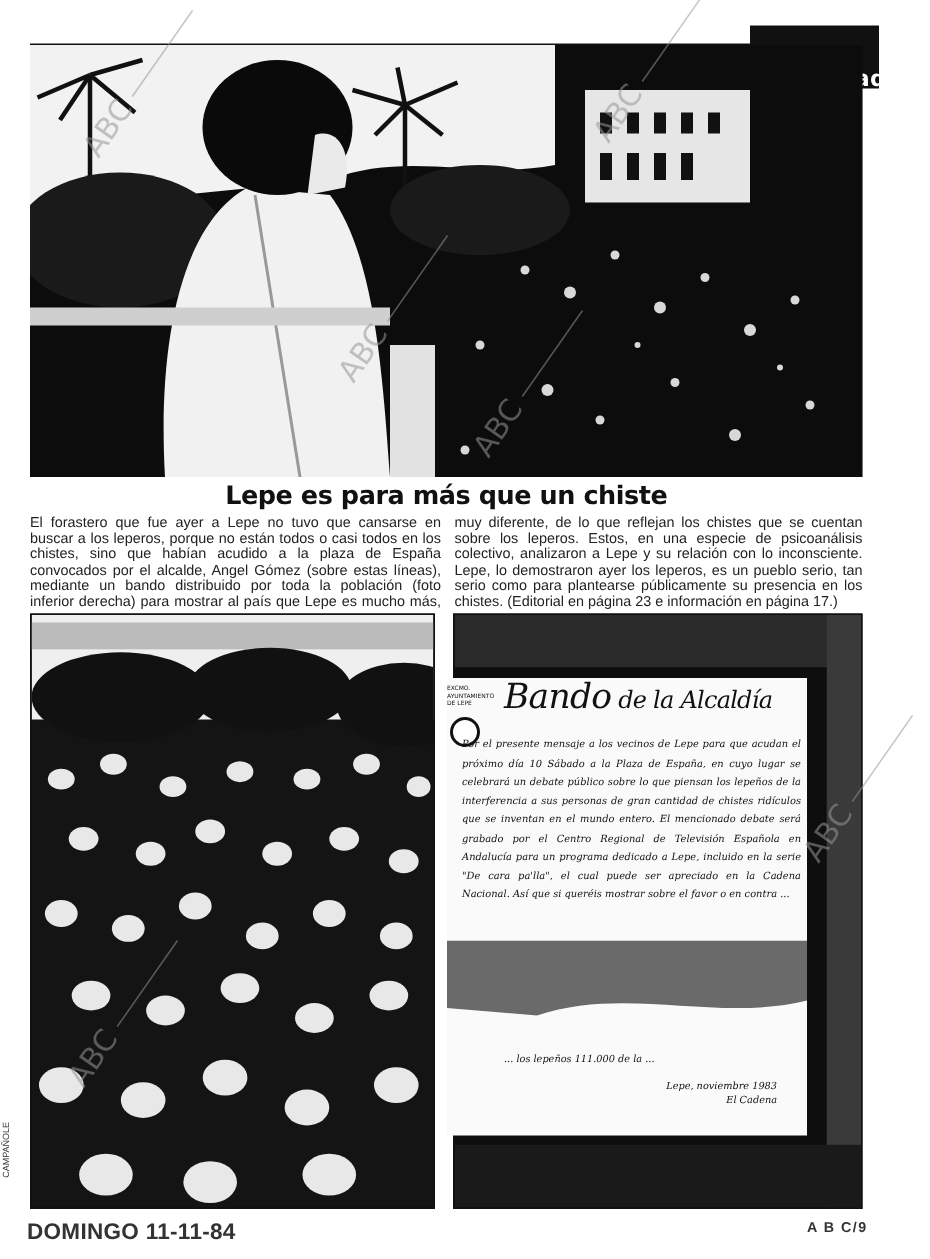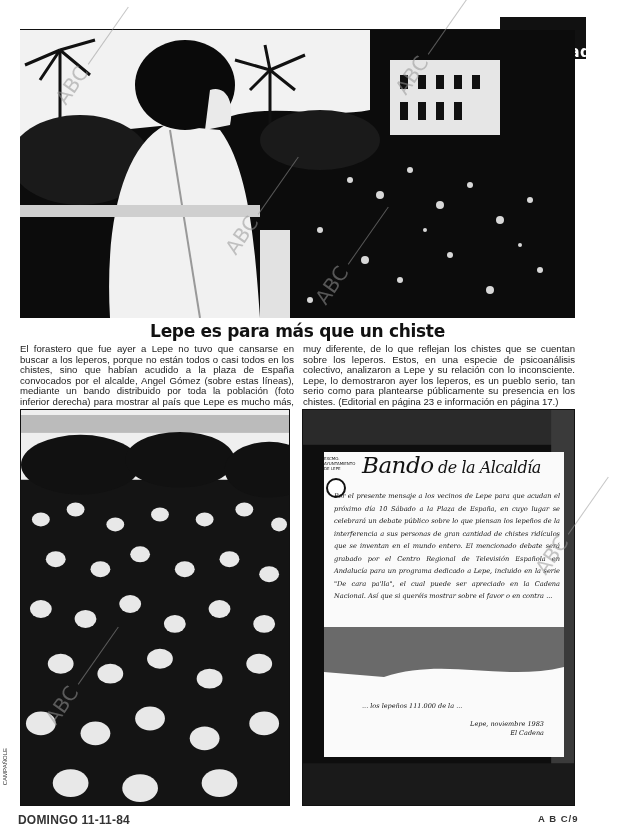--- a/index.html
+++ b/index.html
@@ -36,33 +36,33 @@
 
   
   .body-col {
     top: 344px; width: 274px; font-size: 9.6px; line-height: 10.6px; text-align: justify;
     color: #222; hyphens: manual;
   }
   .col1 { left: 20px; }
   .col2 { left: 303px; width: 272px; }
 
   
-  .footer-date { left: 18px; top: 813px; font-size: 12px; font-weight: bold; color: #333; letter-spacing: 0.2px; text-align: center; }
+  .footer-date { left: 18px; top: 813px; font-size: 15px; font-weight: bold; color: #333; letter-spacing: 0.2px; text-align: center; }
   .footer-page { left: 538px; top: 813px; font-size: 9.5px; font-weight: bold; color: #333; letter-spacing: 1px; }
   .credit { left: 2px; top: 748px; font-size: 6px; color: #333; writing-mode: vertical-rl; transform: rotate(180deg); }
 
   
   .wm { color: rgba(150,150,150,0.55); font-size: 20px; font-family: "DejaVu Sans", sans-serif;
         transform-origin: left center; pointer-events: none; white-space: nowrap; }
   .wm::after { content: ""; display: inline-block; width: 70px; height: 1px; background: rgba(150,150,150,0.55);
                vertical-align: middle; margin-left: 6px; }
 
   
   .bando {
-    left: 324px; top: 452px; width: 240px; height: 305px; background: #fafafa;
+    left: 298px; top: 452px; width: 240px; height: 305px; background: #fafafa;
     font-family: "DejaVu Serif", serif; color: #111;
   }
   .bando-title { position: absolute; left: 38px; top: 0px; font-size: 23px; font-style: italic; letter-spacing: -0.5px; }
   .bando-title small { font-size: 16px; }
   .bando-seal-text { position: absolute; left: 0; top: 4px; width: 32px; font-size: 4px; line-height: 5px; font-family: "DejaVu Sans", sans-serif; }
   .bando-seal { position: absolute; left: 2px; top: 26px; width: 16px; height: 16px; border-radius: 50%; border: 2px solid #111; background: #fff; }
   .bando-text {
     position: absolute; left: 10px; top: 38px; width: 226px; font-size: 6.6px; line-height: 12.5px;
     font-style: italic; text-align: justify;
   }

